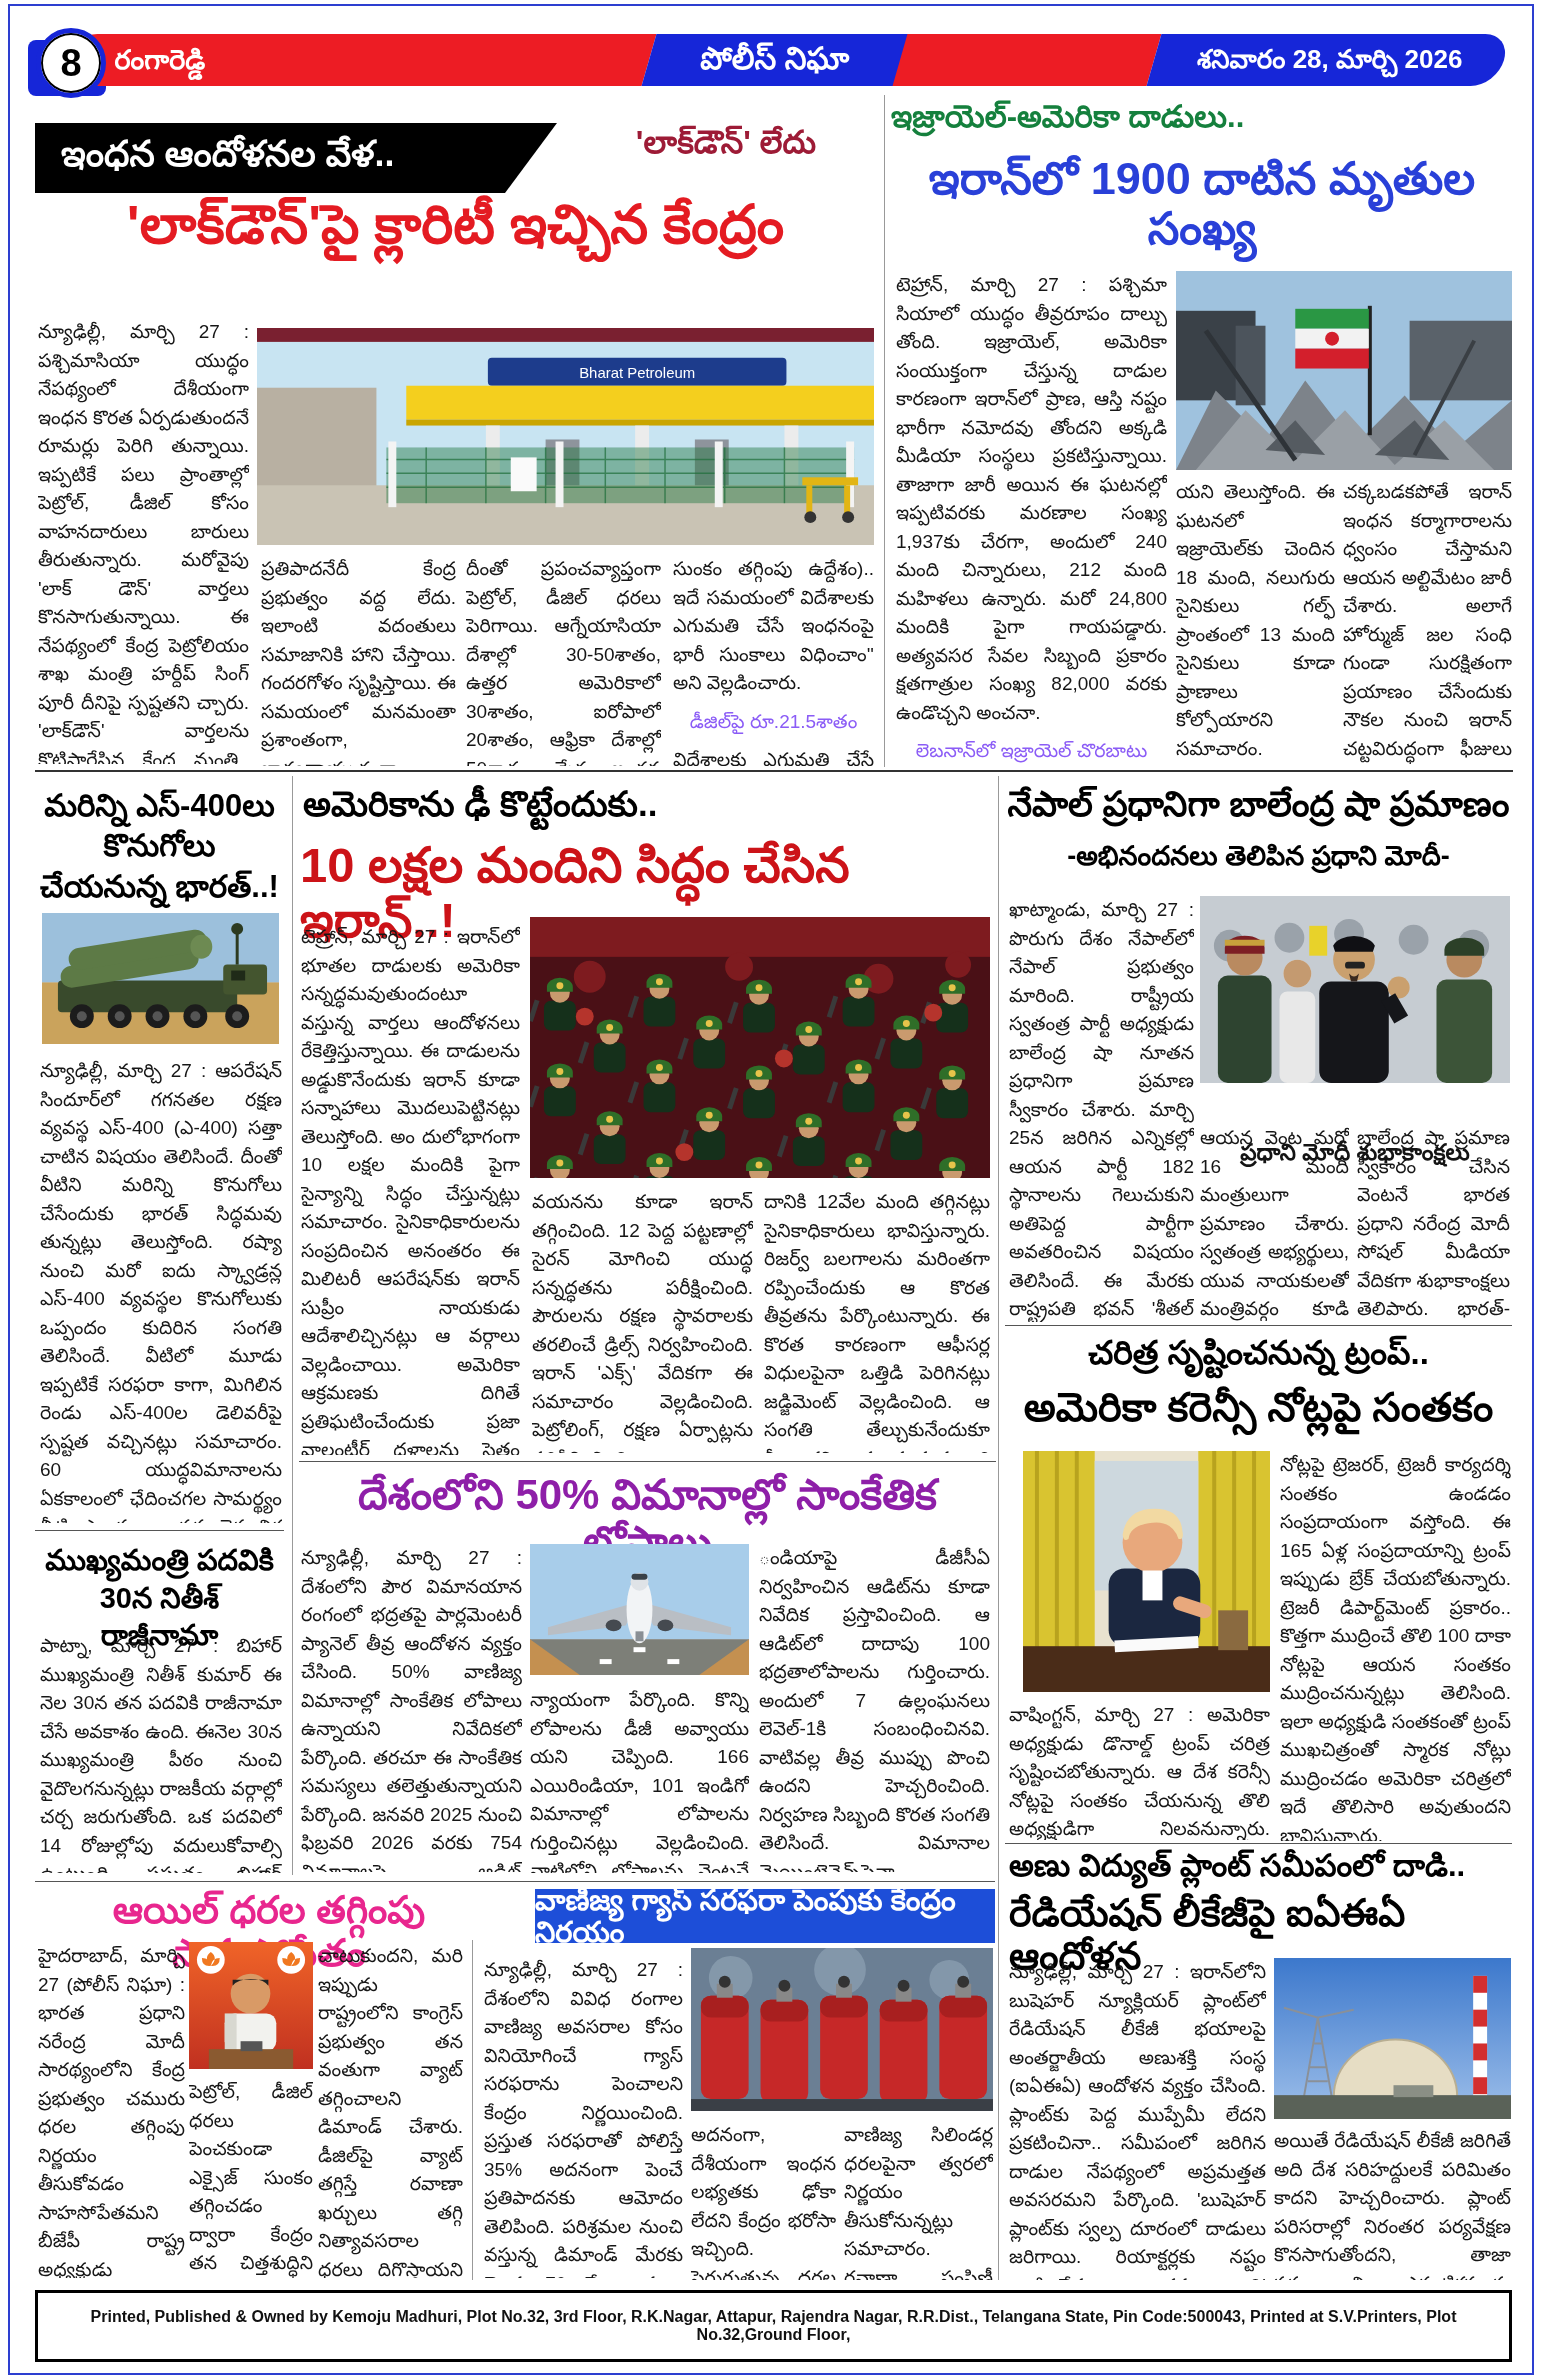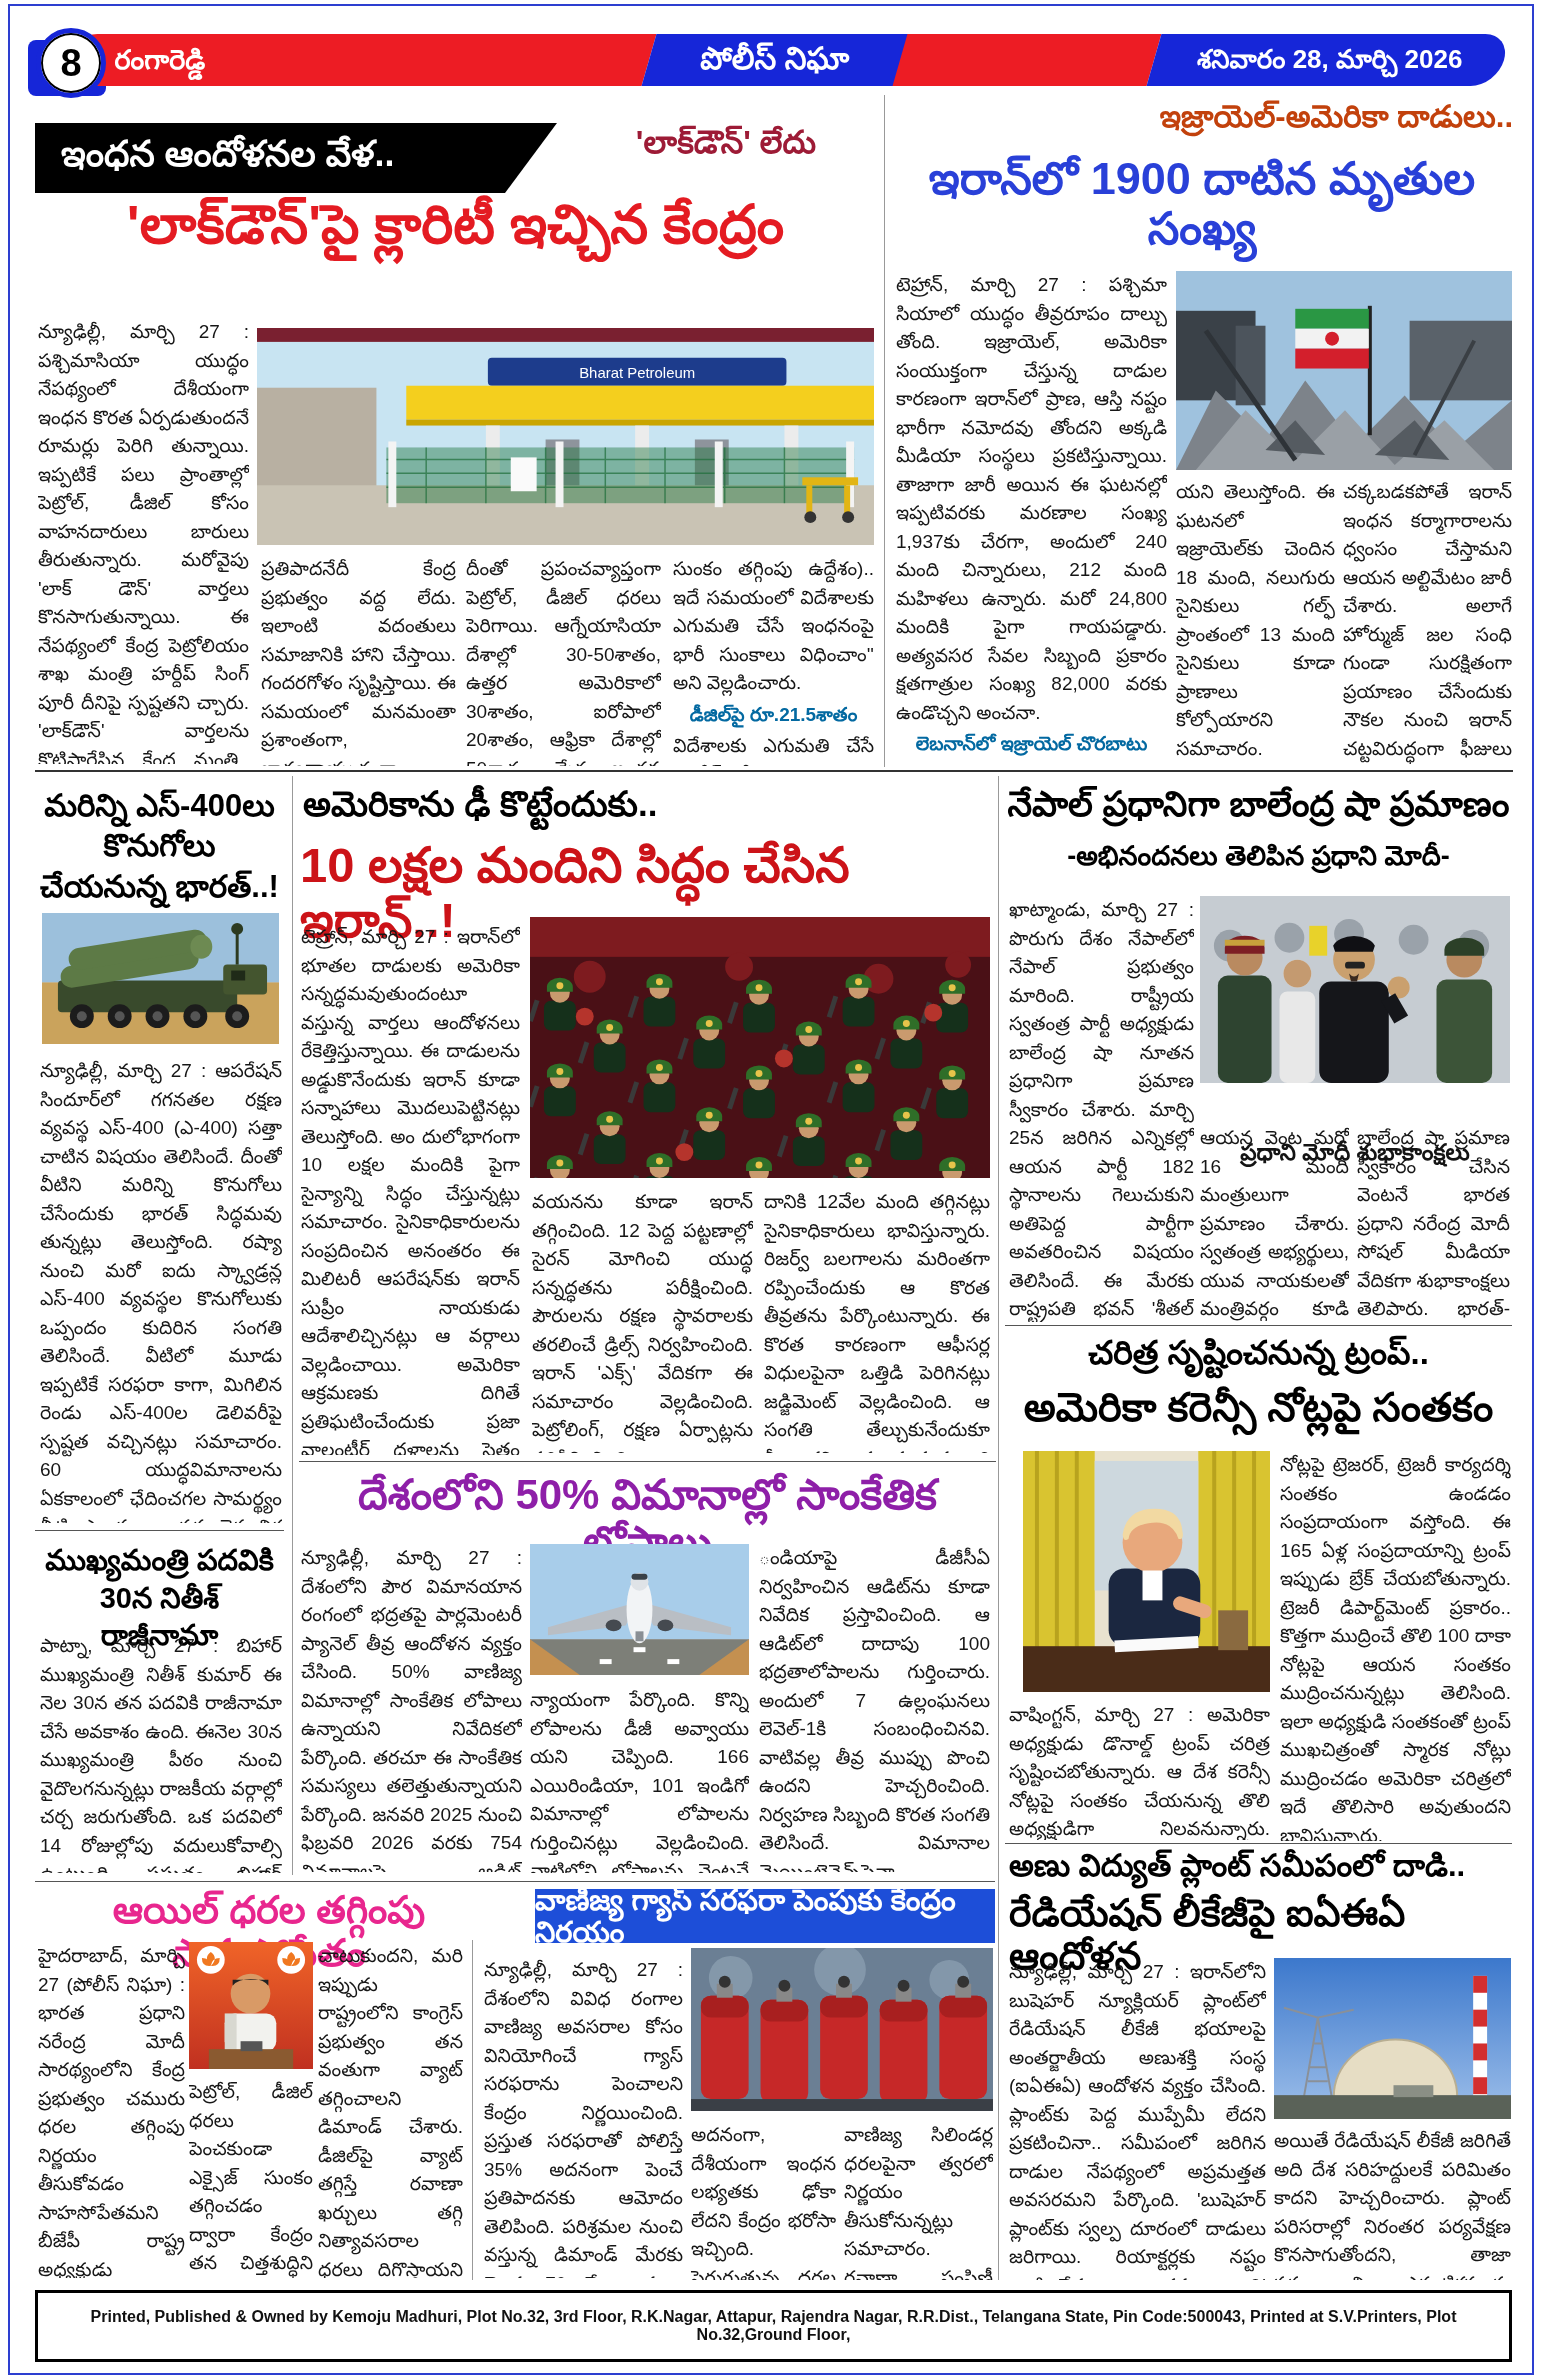--- a/index.html
+++ b/index.html
@@ -9,21 +9,21 @@
   
   .band{position:absolute;top:34px;height:52px;transform:skewX(-16deg);}
   .band .t{transform:skewX(16deg);color:#fff;font-weight:bold;white-space:nowrap;}
   .pagenum{position:absolute;left:36px;top:28px;width:60px;height:60px;border-radius:50%;
            background:#fff;border:5px solid #1626d8;box-shadow:0 0 0 2px #000 inset;
            display:flex;align-items:center;justify-content:center;font-size:38px;font-weight:bold;color:#000;z-index:3;}
   .ribbon{position:absolute;left:28px;top:40px;width:78px;height:56px;background:#1626d8;border-radius:8px;z-index:1;}
   
   .kicker-black{position:absolute;background:#000;color:#fff;font-weight:bold;display:flex;align-items:center;margin-top:27px;}
   .col{position:absolute;font-size:19px;line-height:1.5;text-align:justify;overflow:hidden;color:#161616;}
-  .col .sub{font-weight:bold;text-align:center;color:#0369a1;margin:3px 0;}
+  .col .sub{font-weight:normal;text-align:center;color:#8b5cf6;margin:10px 0;}
   .hl{position:absolute;font-weight:bold;line-height:1.12;}
   .rule-h{position:absolute;height:2px;background:#333;}
   .rule-v{position:absolute;width:1px;background:#999;}
   .photo{position:absolute;overflow:hidden;background:#ccc;}
   .photo svg{display:block;width:100%;height:100%;}
   .footerbox{position:absolute;left:35px;top:2290px;width:1471px;height:66px;border:3px solid #000;
              display:flex;flex-direction:row;align-items:center;justify-content:center;gap:2px;
              font-weight:bold;font-size:16px;color:#111;text-align:center;}
 </style>
 </head>
@@ -104,21 +104,21 @@
     
   </div>
   <div class="col" style="left:466px;top:555px;width:195px;height:211px;">దీంతో ప్రపంచవ్యాప్తంగా పెట్రోల్, డీజిల్ ధరలు పెరిగాయి. ఆగ్నేయాసియా దేశాల్లో 30-50శాతం, ఉత్తర అమెరికాలో 30శాతం, ఐరోపాలో 20శాతం, ఆఫ్రికా దేశాల్లో 50శాతం మేర ఇంధన ధరలు పెరిగాయి. కానీ, మన దేశంలో పౌరుల ప్రయోజనాలకు ప్రాధాన్యమిస్తూ వీటిని పెంచలేదు. అంతేకాక, చమురు కంపెనీల అధిక నష్టాలను తగ్గించేందుకు ప్రభుత్వ పన్ను ఆదాయాన్ని త్యాగించాం (ఎక్సైజ్</div>
   <div class="col" style="left:673px;top:555px;width:201px;height:211px;">
     <span>సుంకం తగ్గింపు ఉద్దేశం).. ఇదే సమయంలో విదేశాలకు ఎగుమతి చేసే ఇంధనంపై భారీ సుంకాలు విధించాం'' అని వెల్లడించారు.</span>
     <div class="sub">డీజిల్‌పై రూ.21.5శాతం</div>
     <span>విదేశాలకు ఎగుమతి చేసే పెట్రోల్‌పై లీటరుకు రూ.21.5 శాతం మేర సుంకం విధించినట్లు కేంద్రం ప్రకటించింది. 2024లో కేంద్రం ఆదాయం పెరుగుతుందని వివరించారు. ఇటీవలి పెంపు నిర్ణయంపై వెనకడుగు వేసేది లేదని, డీజిల్‌పై రూ.10 వరకు సుంకాన్ని పూర్తిగా ఎత్తేసింది. దీంతో చమురు మార్కెటింగ్ కంపెనీలకు భారీ ఊరట లభించనుంది.</span>
   </div>
 
   <div class="rule-v" style="left:884px;top:95px;height:672px;"></div>
-  <div class="hl" style="left:891px;top:100px;width:622px;font-size:31px;color:#c2410c;text-align:right;">ఇజ్రాయెల్-అమెరికా దాడులు..</div>
+  <div class="hl" style="left:891px;top:100px;width:622px;font-size:31px;color:#15803d;text-align:left;">ఇజ్రాయెల్-అమెరికా దాడులు..</div>
   <div class="hl" style="left:891px;top:154px;width:622px;font-size:45px;color:#2940d8;text-align:center;">ఇరాన్‌లో 1900 దాటిన మృతుల సంఖ్య</div>
 
   <div class="col" style="left:896px;top:271px;width:271px;height:494px;">
     <span>టెహ్రాన్, మార్చి 27 : పశ్చిమా సియాలో యుద్ధం తీవ్రరూపం దాల్చు తోంది. ఇజ్రాయెల్, అమెరికా సంయుక్తంగా చేస్తున్న దాడుల కారణంగా ఇరాన్‌లో ప్రాణ, ఆస్తి నష్టం భారీగా నమోదవు తోందని అక్కడి మీడియా సంస్థలు ప్రకటిస్తున్నాయి. తాజాగా జారీ అయిన ఈ ఘటనల్లో ఇప్పటివరకు మరణాల సంఖ్య 1,937కు చేరగా, అందులో 240 మంది చిన్నారులు, 212 మంది మహిళలు ఉన్నారు. మరో 24,800 మందికి పైగా గాయపడ్డారు. అత్యవసర సేవల సిబ్బంది ప్రకారం క్షతగాత్రుల సంఖ్య 82,000 వరకు ఉండొచ్చని అంచనా.</span>
     <div class="sub">లెబనాన్‌లో ఇజ్రాయెల్ చొరబాటు</div>
     <span>లెబనాన్‌లో మృతుల సంఖ్య పెరిగింది. 1,008 మంది అక్కడ ప్రాణాలు కోల్పోయారని సమాచారం. ఇజ్రాయెల్ ఆధీనంలోకి పలు ప్రాంతాలు వెళ్లాయని సమాచారం. దీని వల్ల సరిహద్దు గ్రామాల్లో తీవ్ర నష్టం జరిగింది. ఏప్రిల్ 6 వరకు ట్రంప్ డెడ్‌లైన్ విధించినట్లు తెలిసింది.</span>
   </div>
 
   <div class="photo" style="left:1176px;top:271px;width:336px;height:199px;">
     <svg viewBox="0 0 338 200" preserveAspectRatio="none">

